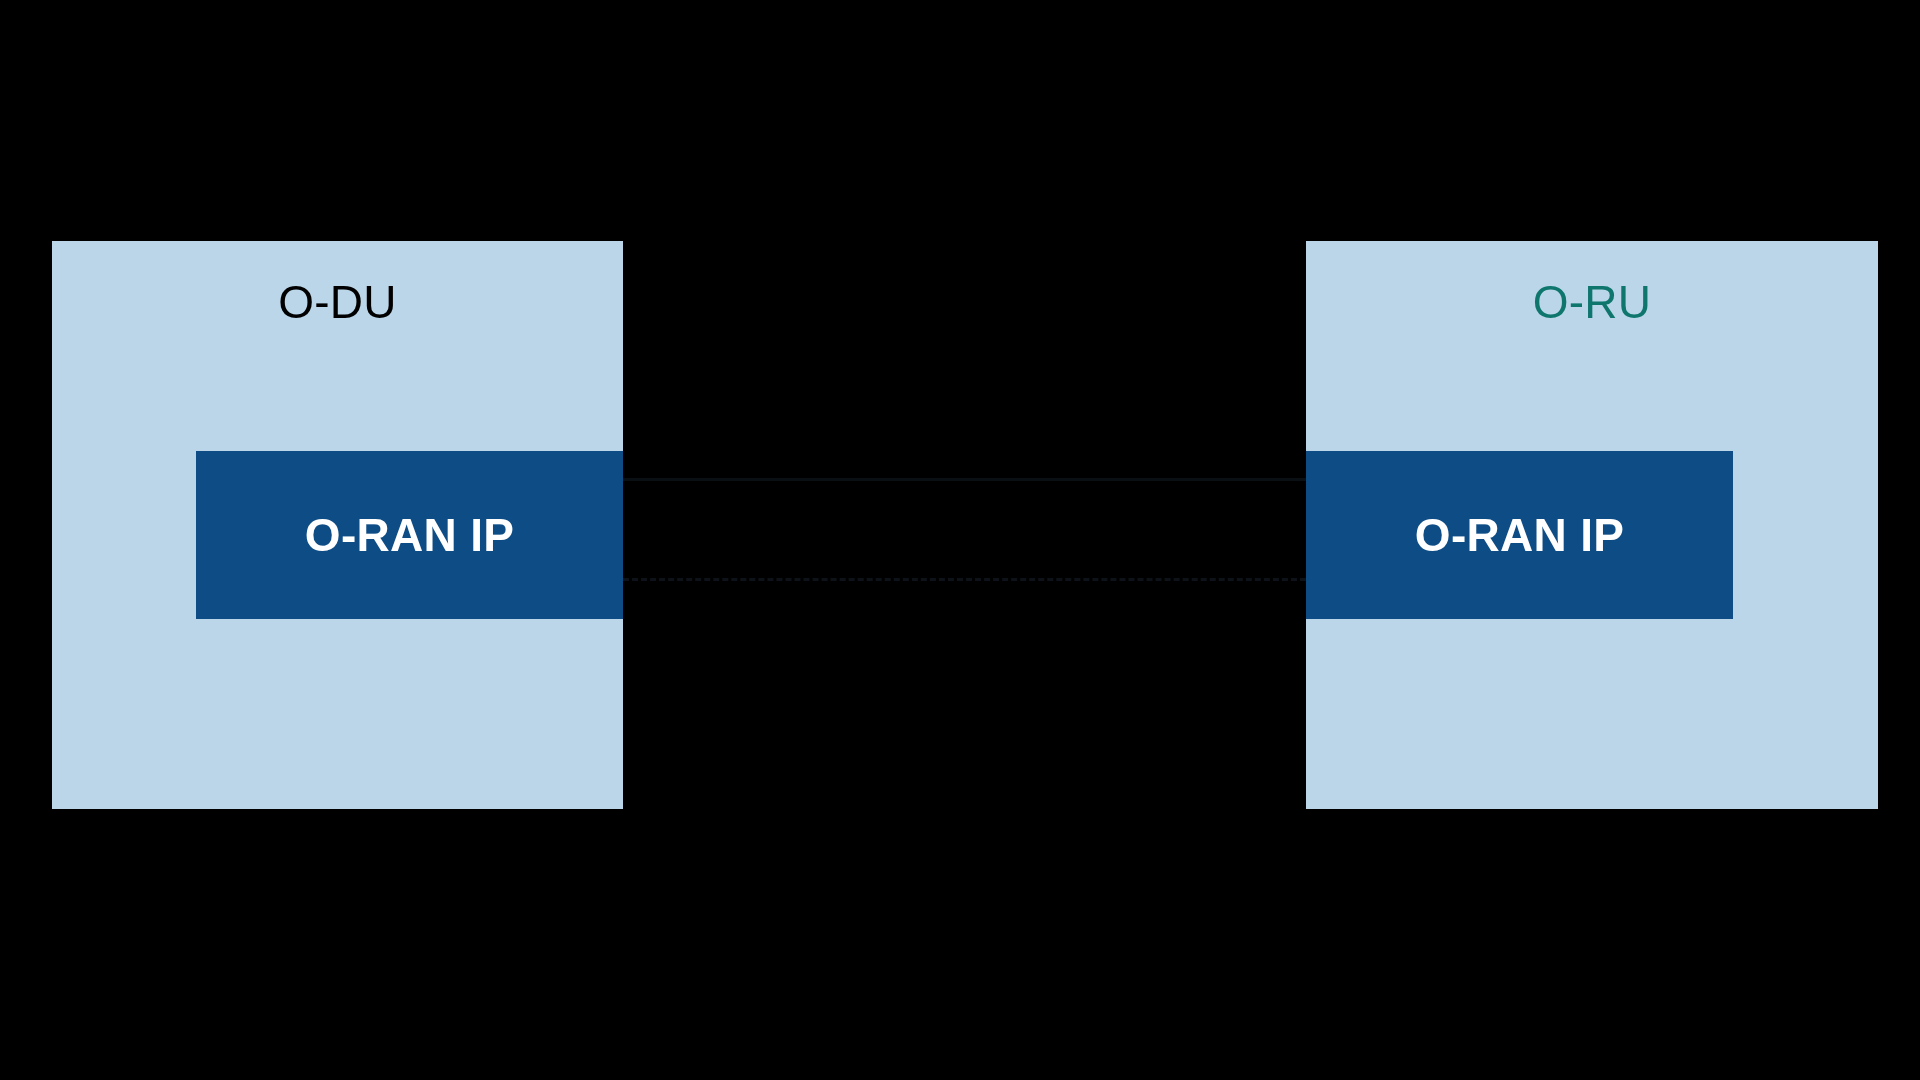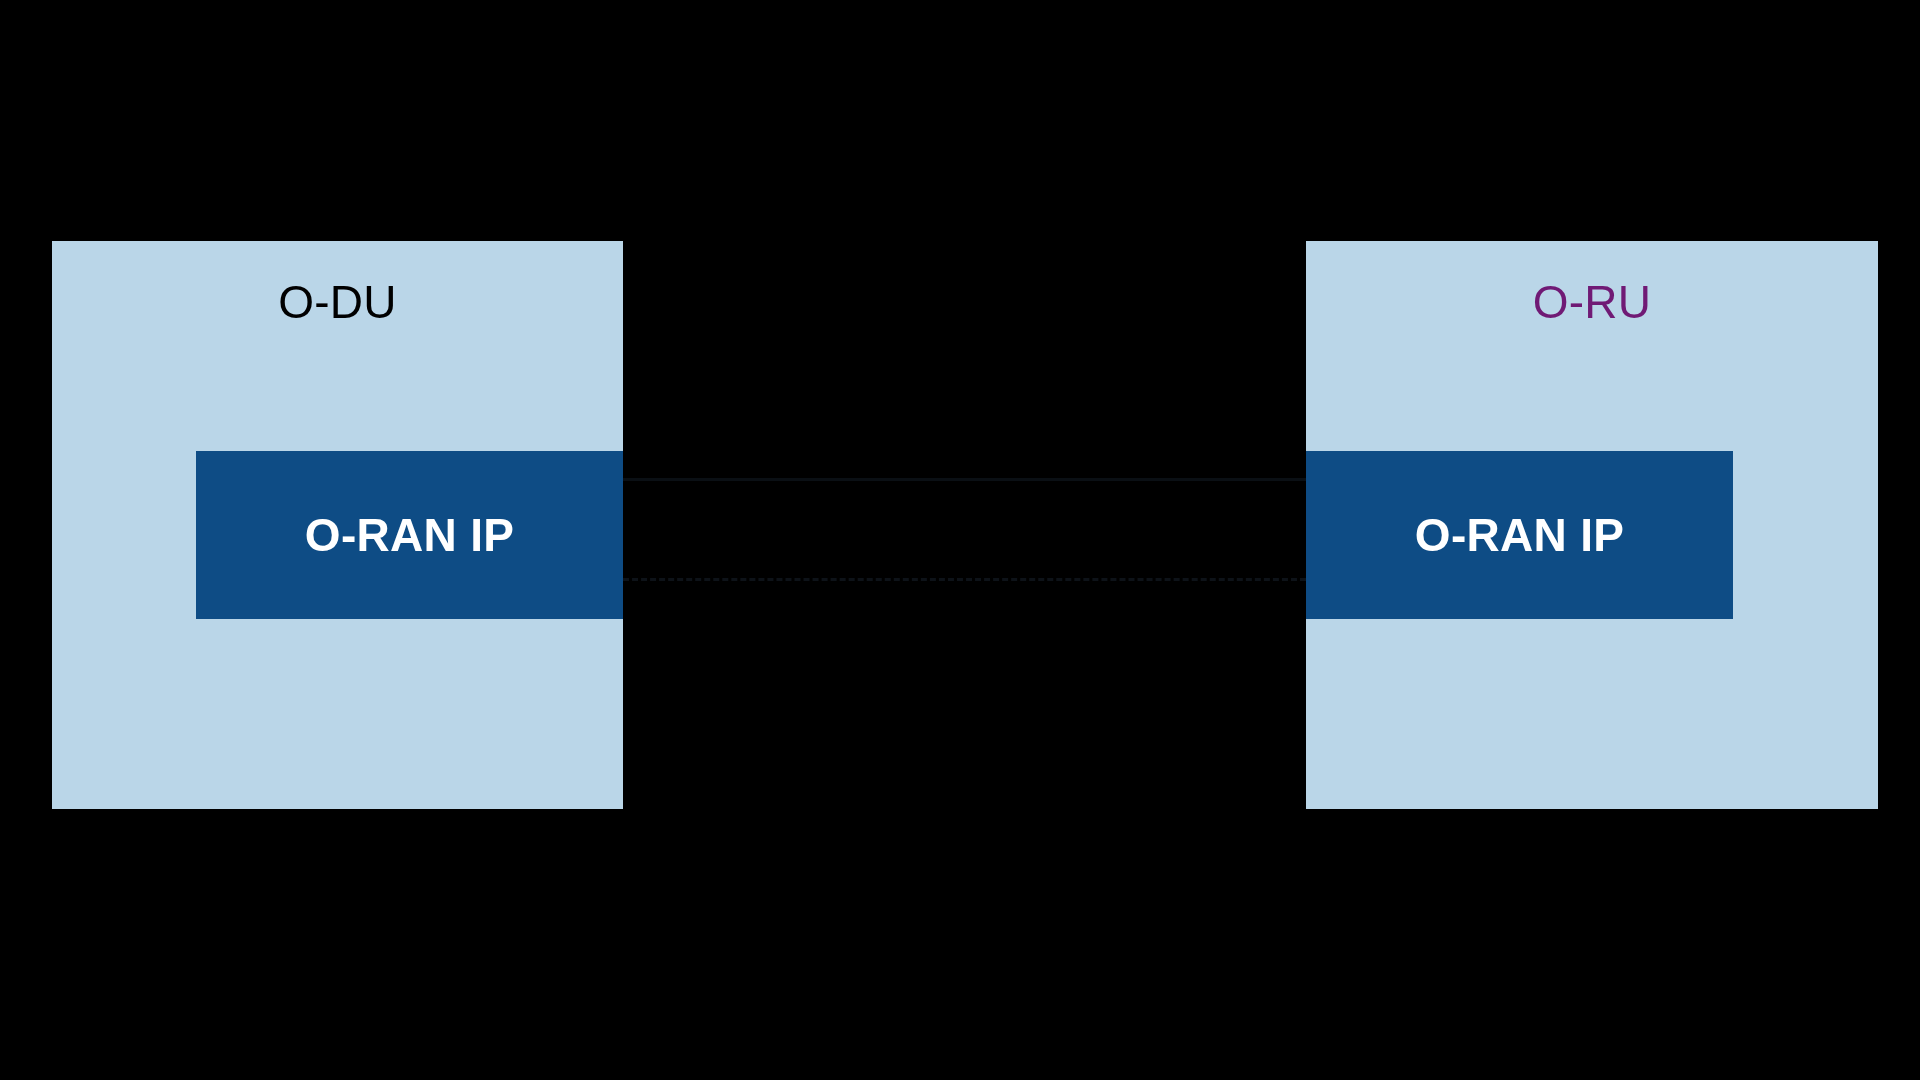--- a/index.html
+++ b/index.html
@@ -78,21 +78,21 @@
 
   <div class="node-box" id="node-o-du" style="left: 52px; top: 241px; width: 571px; height: 568px; background: rgb(186, 214, 232);">
     <span class="node-title" style="top: 38px; color: rgb(0, 0, 0);">O-DU</span>
   </div>
 
   <div class="ip-block" id="block-o-du" style="left: 196px; top: 451px; width: 427px; height: 168px; background: rgb(14, 76, 133);">
     <span class="ip-label" style="color: rgb(255, 255, 255);">O-RAN IP</span>
   </div>
 
   <div class="node-box" id="node-o-ru" style="left: 1306px; top: 241px; width: 572px; height: 568px; background: rgb(186, 214, 232);">
-    <span class="node-title" style="top: 38px; color: #701a75;">O-RU</span>
+    <span class="node-title" style="top: 38px; color: #0f766e;">O-RU</span>
   </div>
 
   <div class="ip-block" id="block-o-ru" style="left: 1306px; top: 451px; width: 427px; height: 168px; background: rgb(14, 76, 133);">
     <span class="ip-label" style="color: rgb(255, 255, 255);">O-RAN IP</span>
   </div>
 
   <div class="connector solid" id="connector-0" style="left: 623px; top: 478px; width: 683px;"></div>
   <div class="connector dashed" id="connector-1" style="left: 623px; top: 578px; width: 683px;"></div>
 
 </div>

